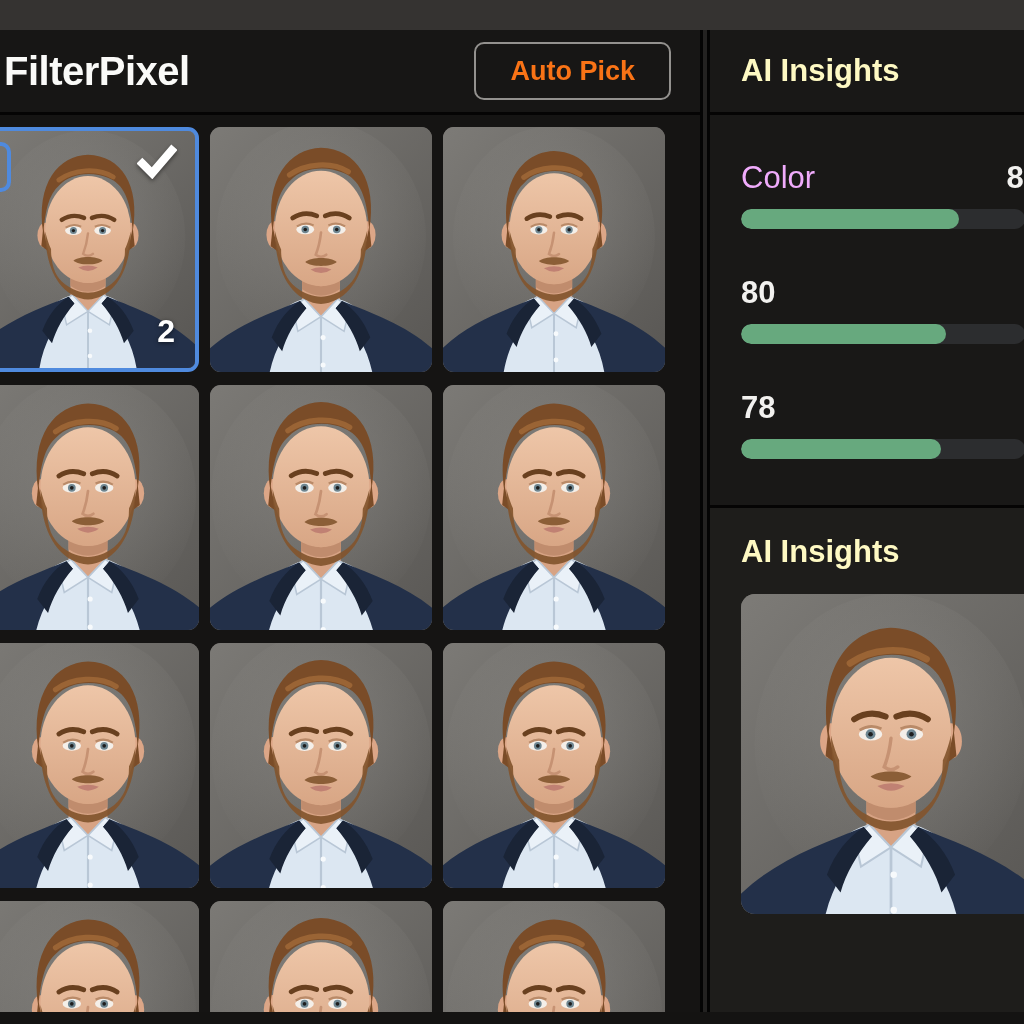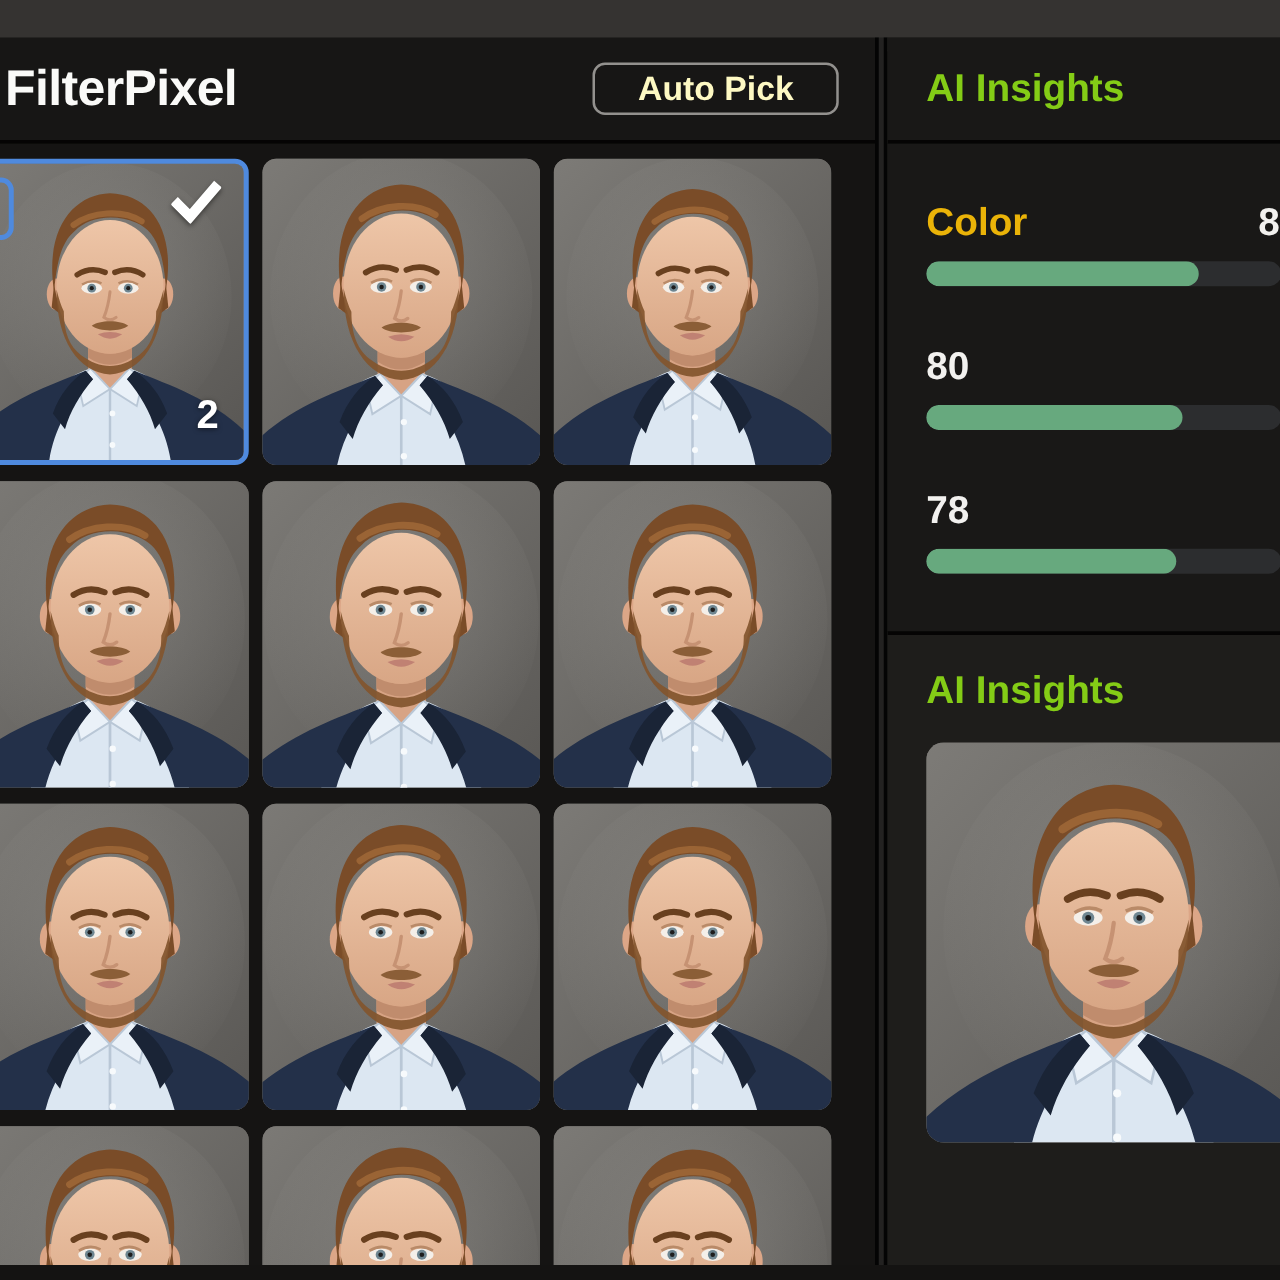--- a/index.html
+++ b/index.html
@@ -26,30 +26,30 @@
   .right-pane { width:314px; display:flex; flex-direction:column; background:#191817; overflow:hidden; }
 
   
   .left-header {
     height:85px; background:#171615; border-bottom:3px solid #050404;
     display:flex; align-items:center; justify-content:space-between;
     padding:0 29px 0 4px; flex:0 0 auto;
   }
   .app-title { font-size:40px; font-weight:700; letter-spacing:-0.5px; color:#fafaf8; }
   .auto-pick-button {
-    height:42px; padding:0 34px; background:transparent;
+    height:58px; padding:0 34px; background:transparent;
     border:2px solid #93918e; border-radius:10px;
-    color:#fef9c3; font-family:"Liberation Sans", sans-serif;
+    color:#f97316; font-family:"Liberation Sans", sans-serif;
     font-size:27px; font-weight:600; display:flex; align-items:center; cursor:pointer;
   }
   .right-header {
     height:85px; background:#191817; border-bottom:3px solid #050404;
     display:flex; align-items:center; padding-left:31px; flex:0 0 auto;
   }
-  .panel-title { font-size:31px; font-weight:600; color:#84cc16; }
+  .panel-title { font-size:31px; font-weight:600; color:#fef9c3; }
 
   
   .grid-area {
     flex:1 1 auto; background:#151413; padding-top:12px;
     position:relative; overflow:hidden;
   }
   .photo-grid {
     display:grid; grid-template-columns:repeat(3,222px); grid-auto-rows:245px;
     gap:13px 11px; margin-left:-23px;
   }
@@ -73,21 +73,21 @@
   }
   .flag-badge {
     position:absolute; left:-18px; top:11px; width:48px; height:50px;
     border:4px solid #4f8ade; border-radius:10px; background:transparent;
   }
 
   
   .scores-section { padding:45px 0 0 31px; flex:0 0 386px; background:#191817; }
   .score-row { margin-bottom:46px; width:300px; }
   .score-line { display:flex; justify-content:space-between; align-items:baseline; }
-  .score-label { font-size:31px; font-weight:700; color:#eab308; }
+  .score-label { font-size:31px; font-weight:400; color:#f0abfc; }
   .score-value { font-size:31px; font-weight:600; color:#f2f1ef; }
   .bar-track {
     margin-top:13px; width:284px; height:20px; border-radius:10px;
     background:#2c2d2f; overflow:hidden;
   }
   .bar-fill { height:100%; border-radius:10px; }
 
   .h-divider { height:3px; background:#050404; flex:0 0 auto; }
 
   

